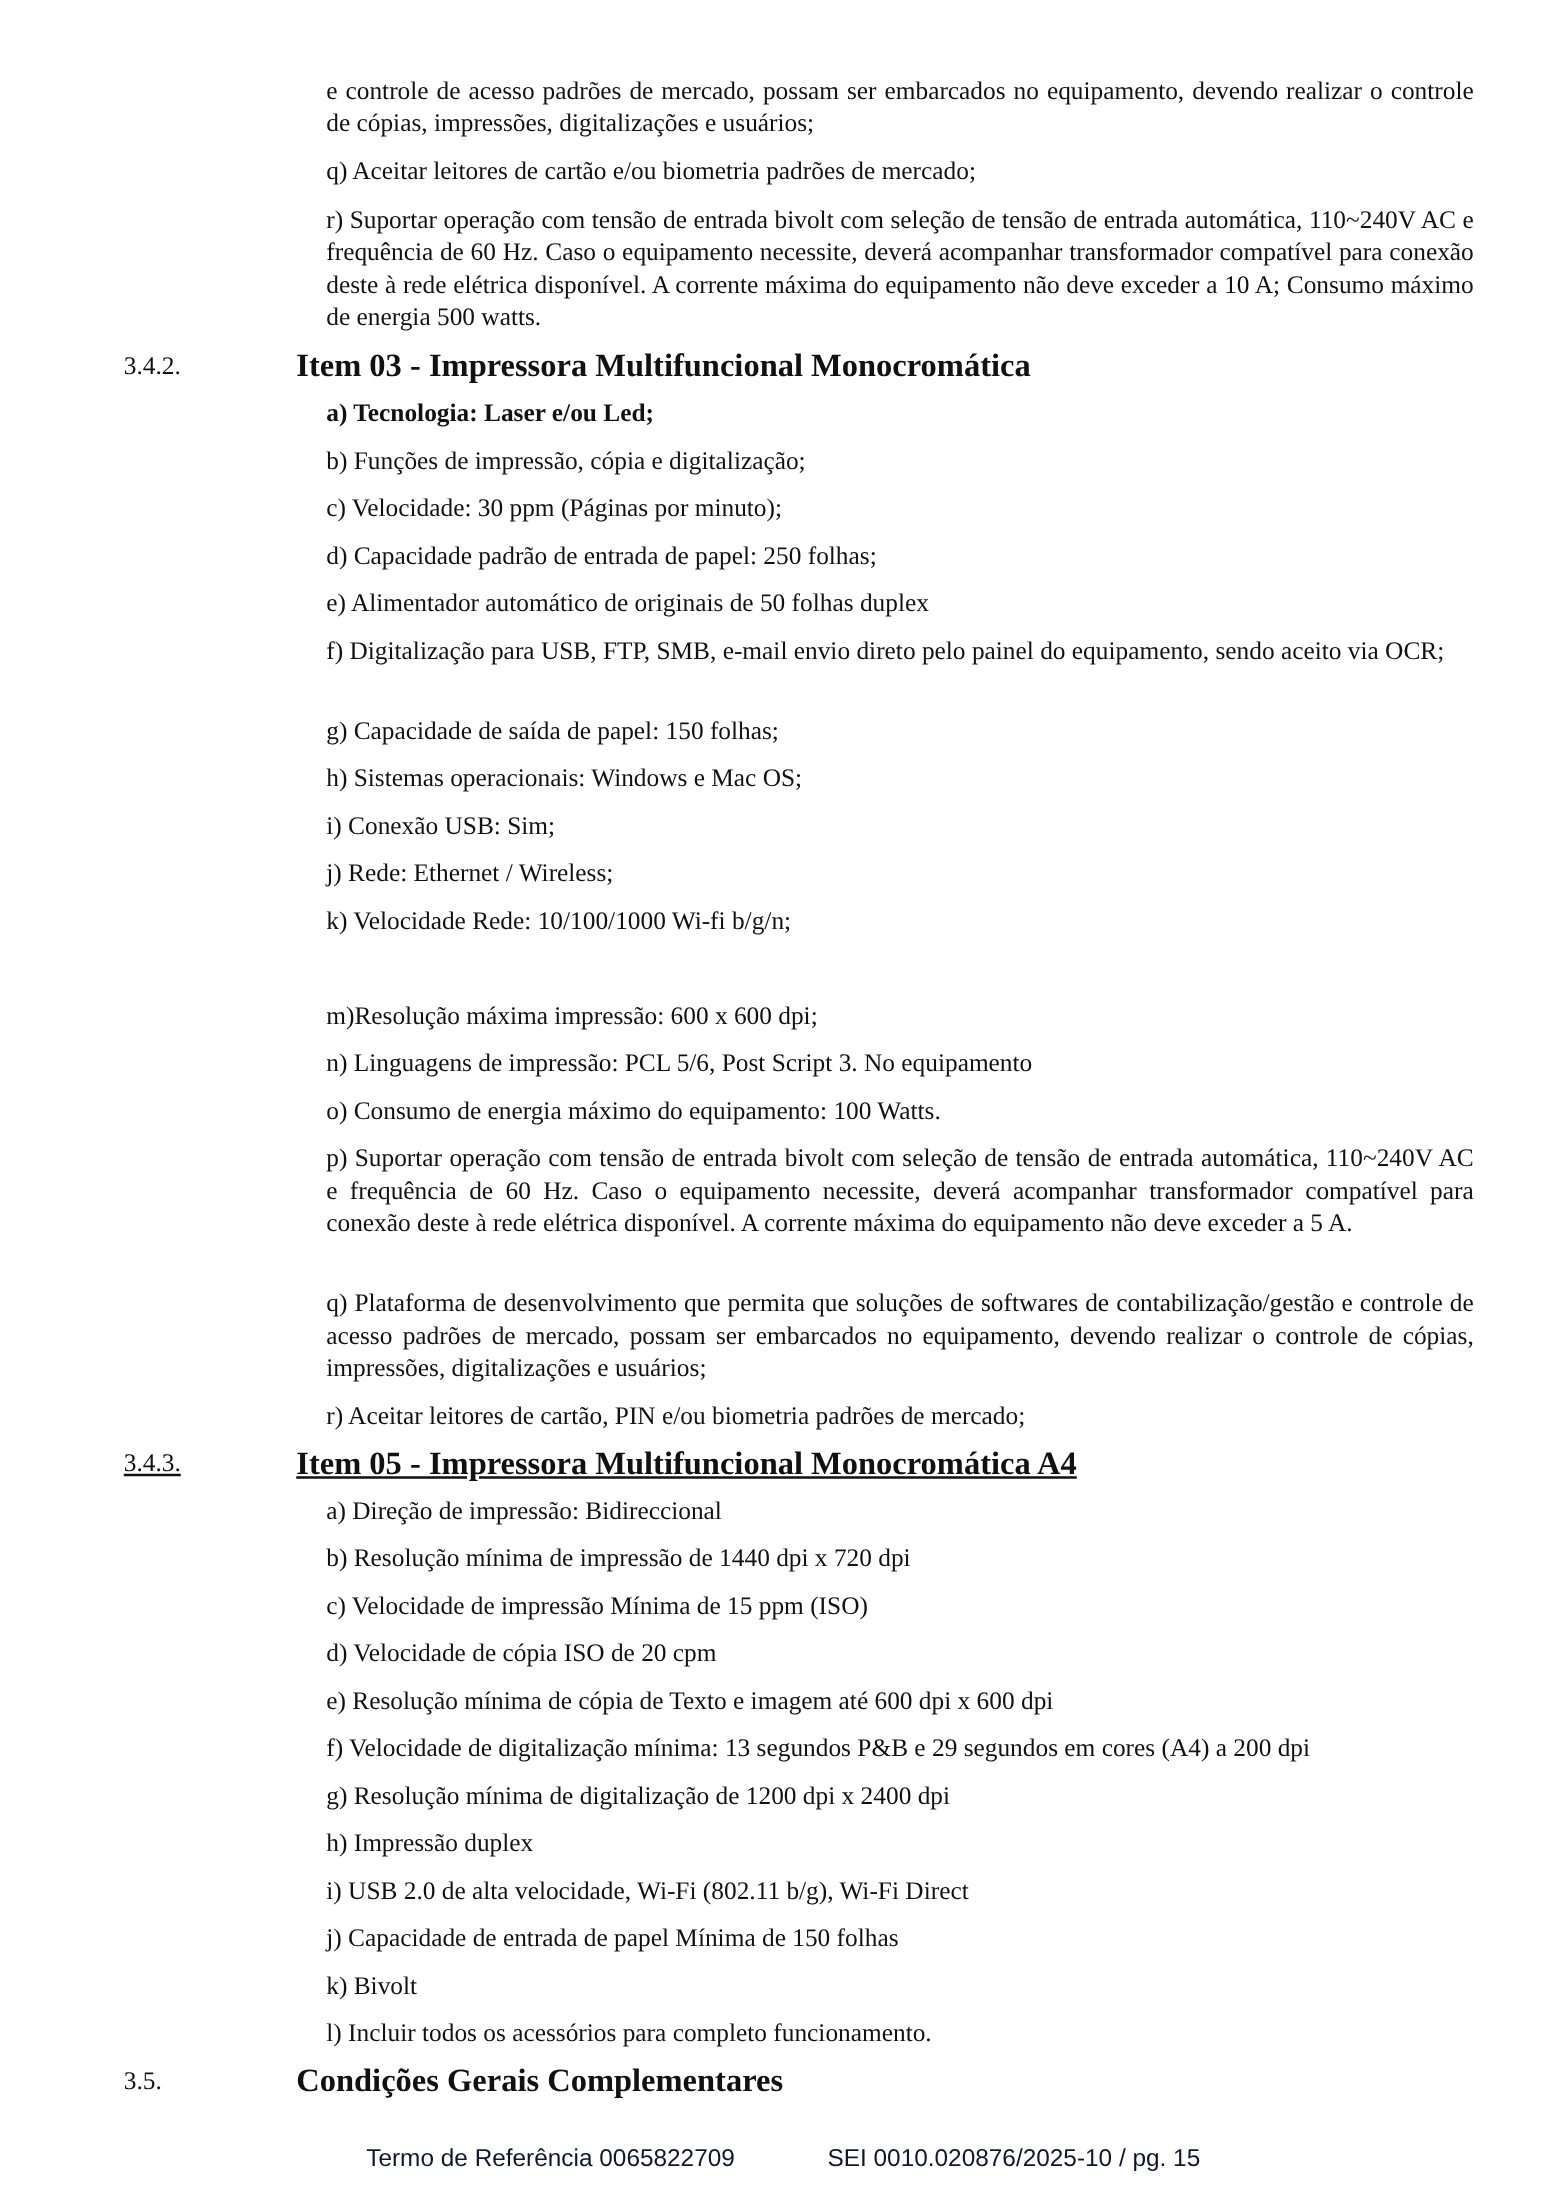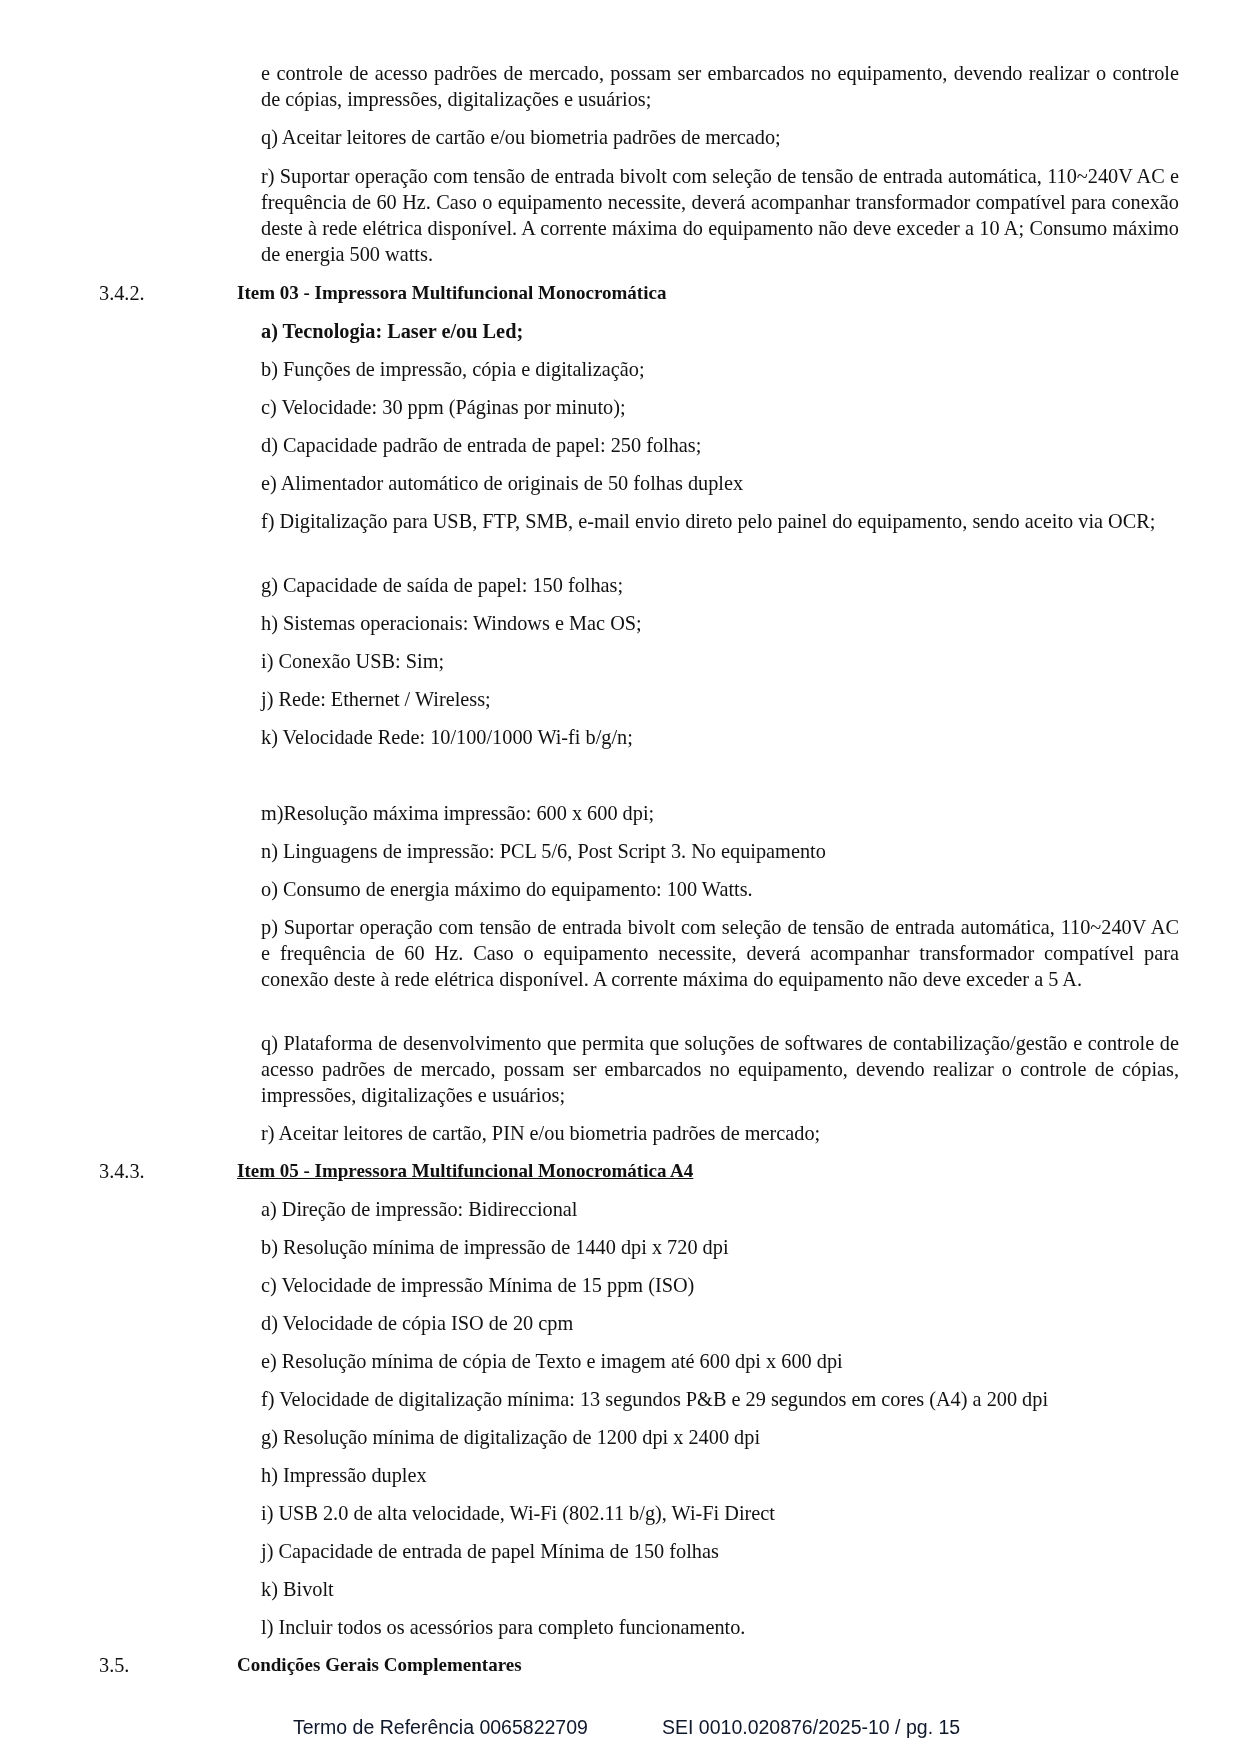--- a/index.html
+++ b/index.html
@@ -3,21 +3,21 @@
 <meta charset="utf-8">
 <style>
   html, body { margin: 0; padding: 0; background: #ffffff; }
   body { width: 1240px; height: 1755px; position: relative; overflow: hidden;
          font-family: "Liberation Serif", "DejaVu Serif", serif; color: #111; }
   .page { position: absolute; left: 17px; top: 0; width: 1230px; height: 1755px; }
   .para { position: absolute; left: 244px; width: 918px; font-size: 20.3px; line-height: 26px;
           text-align: justify; text-align-last: left; }
   .para.single { white-space: nowrap; }
   .sec-num { position: absolute; left: 82px; font-size: 20.3px; line-height: 26px; }
-  .sec-title { position: absolute; left: 220px; font-size: 19px; line-height: 26px; font-weight: bold; white-space: nowrap; }
+  .sec-title { position: absolute; left: 220px; font-size: 26px; line-height: 26px; font-weight: bold; white-space: nowrap; }
   .footer { position: absolute; top: 1716px; font-family: "Liberation Sans", "DejaVu Sans", sans-serif;
             font-size: 19.5px; color: #0f172a; white-space: nowrap; }
 </style>
 </head>
 <body>
 
 <div class="page">
 
   <div class="para" style="top:60px;">e controle de acesso padrões de mercado, possam ser embarcados no equipamento, devendo realizar o controle de cópias, impressões, digitalizações e usuários;</div>
   <div class="para single" style="top:124px;">q) Aceitar leitores de cartão e/ou biometria padrões de mercado;</div>
@@ -37,21 +37,21 @@
   <div class="para single" style="top:648px;">i)  Conexão USB: Sim;</div>
   <div class="para single" style="top:686px;">j)  Rede: Ethernet / Wireless;</div>
   <div class="para single" style="top:724px;">k) Velocidade Rede: 10/100/1000 Wi-fi b/g/n;</div>
   <div class="para single" style="top:800px;">m)Resolução máxima impressão: 600 x 600 dpi;</div>
   <div class="para single" style="top:838px;">n) Linguagens de impressão: PCL 5/6, Post Script 3. No equipamento</div>
   <div class="para single" style="top:876px;">o) Consumo de energia máximo do equipamento: 100 Watts.</div>
   <div class="para" style="top:914px;">p) Suportar operação com tensão de entrada bivolt com seleção de tensão de entrada automática, 110~240V AC e frequência de 60 Hz. Caso o equipamento necessite, deverá acompanhar transformador compatível para conexão deste à rede elétrica disponível. A corrente máxima do equipamento não deve exceder a 5 A.</div>
   <div class="para" style="top:1030px;">q) Plataforma de desenvolvimento que permita que soluções de softwares de contabilização/gestão e controle de acesso padrões de mercado, possam ser embarcados no equipamento, devendo realizar o controle de cópias, impressões, digitalizações e usuários;</div>
   <div class="para single" style="top:1120px;">r)  Aceitar leitores de cartão, PIN e/ou biometria padrões de mercado;</div>
 
-  <div class="sec-num" style="top:1158px;">3.4.3.</div>
+  <div class="sec-num" style="top:1158px;text-decoration:underline;">3.4.3.</div>
   <div class="sec-title" style="top:1158px;text-decoration:underline;">Item 05 - Impressora Multifuncional Monocromática A4</div>
 
   <div class="para single" style="top:1196px;">a) Direção de impressão: Bidireccional</div>
   <div class="para single" style="top:1234px;">b) Resolução mínima de impressão de 1440 dpi x 720 dpi</div>
   <div class="para single" style="top:1272px;">c) Velocidade de impressão Mínima de 15 ppm (ISO)</div>
   <div class="para single" style="top:1310px;">d) Velocidade de cópia ISO de 20 cpm</div>
   <div class="para single" style="top:1348px;">e) Resolução mínima de cópia de Texto e imagem até 600 dpi x 600 dpi</div>
   <div class="para single" style="top:1386px;">f)  Velocidade de digitalização mínima: 13 segundos P&amp;B e 29 segundos em cores (A4) a 200 dpi</div>
   <div class="para single" style="top:1424px;">g) Resolução mínima de digitalização de 1200 dpi x 2400 dpi</div>
   <div class="para single" style="top:1462px;">h) Impressão duplex</div>

